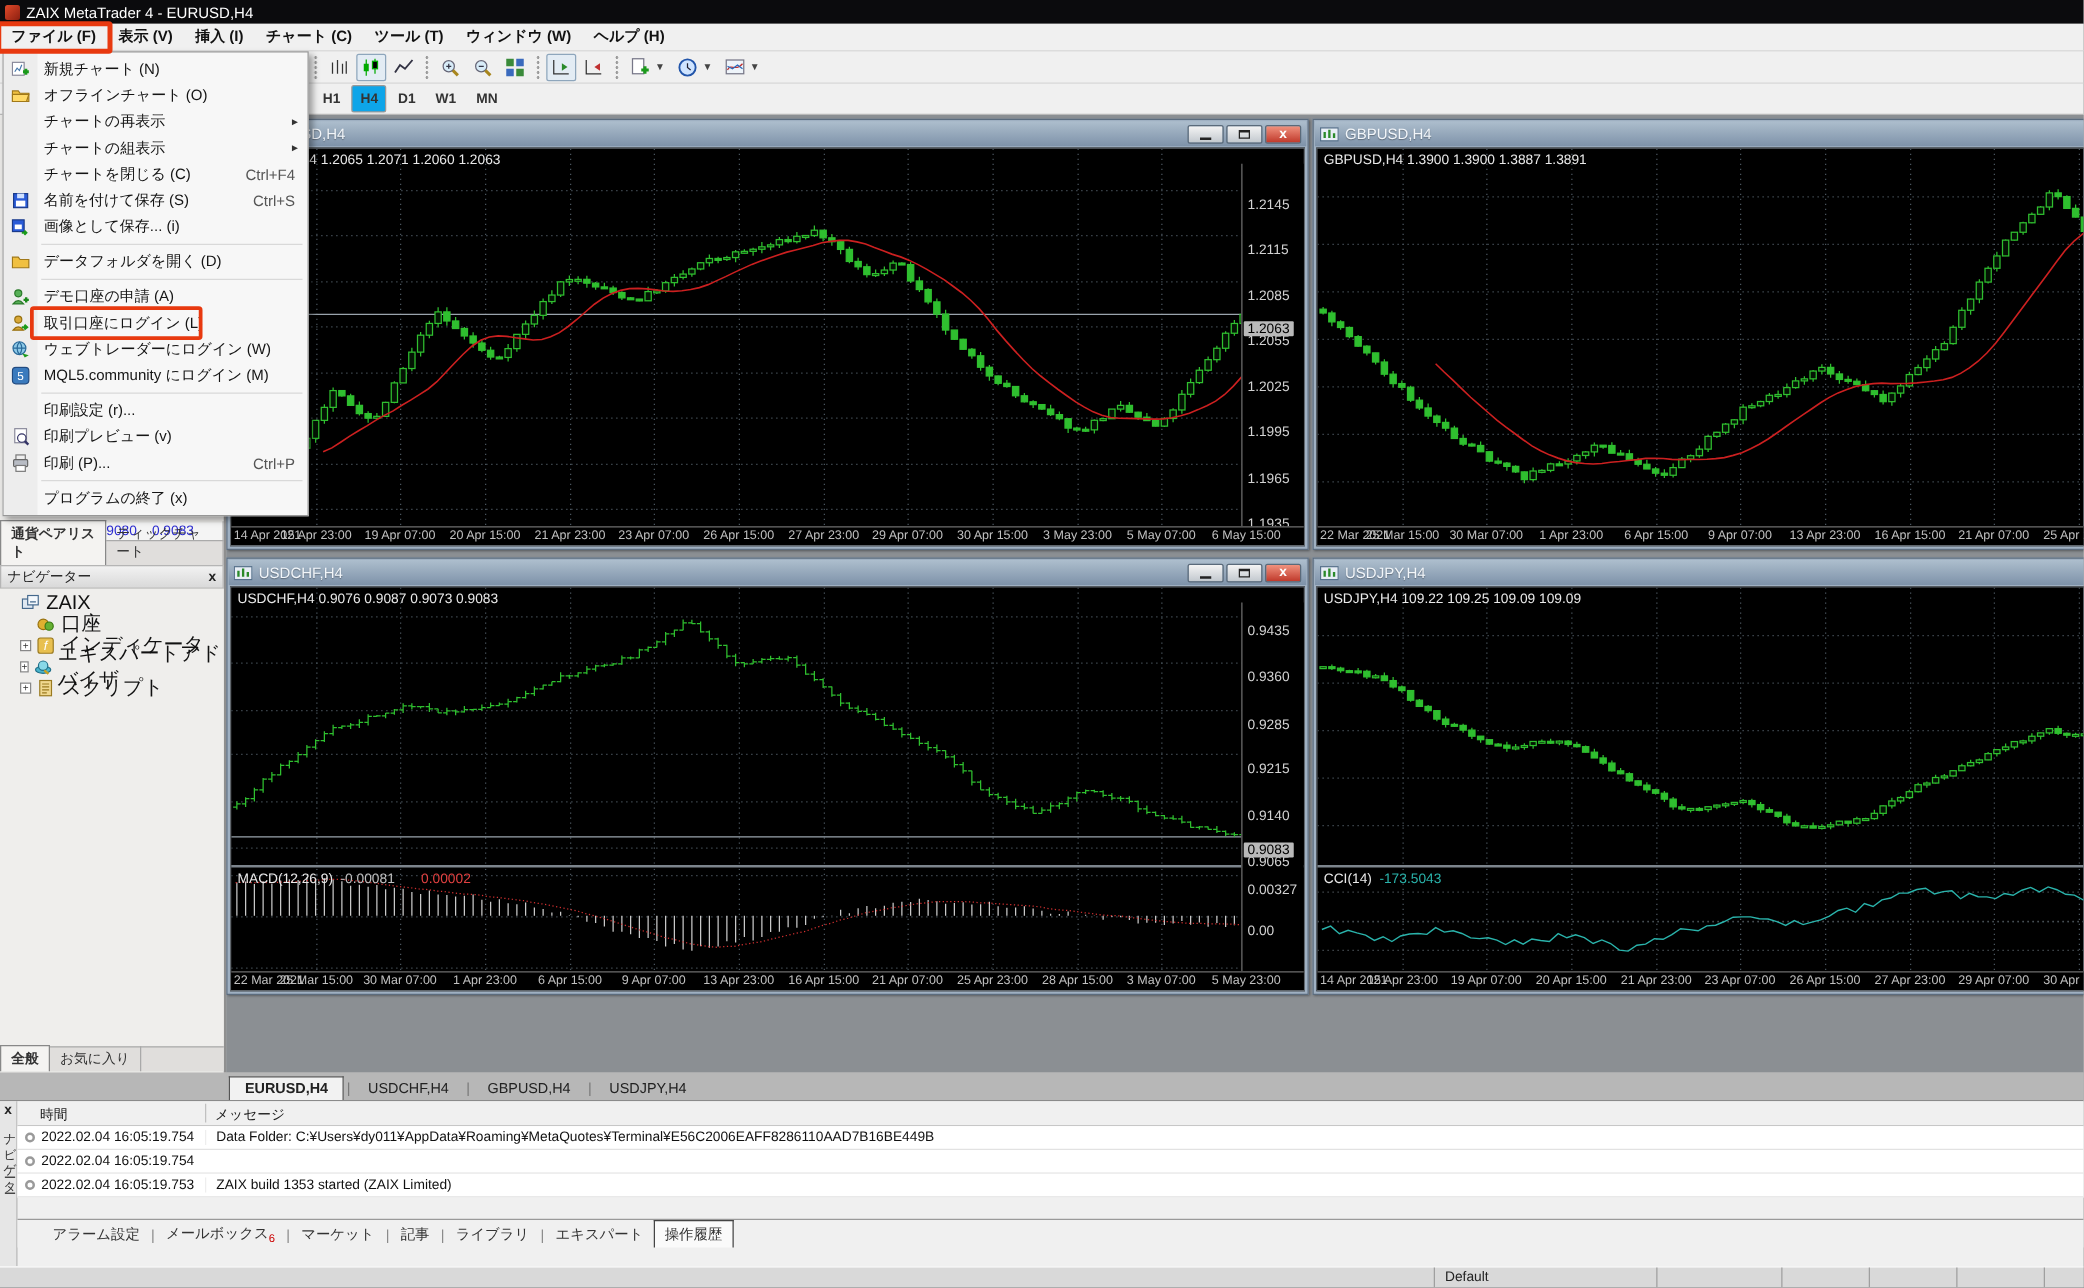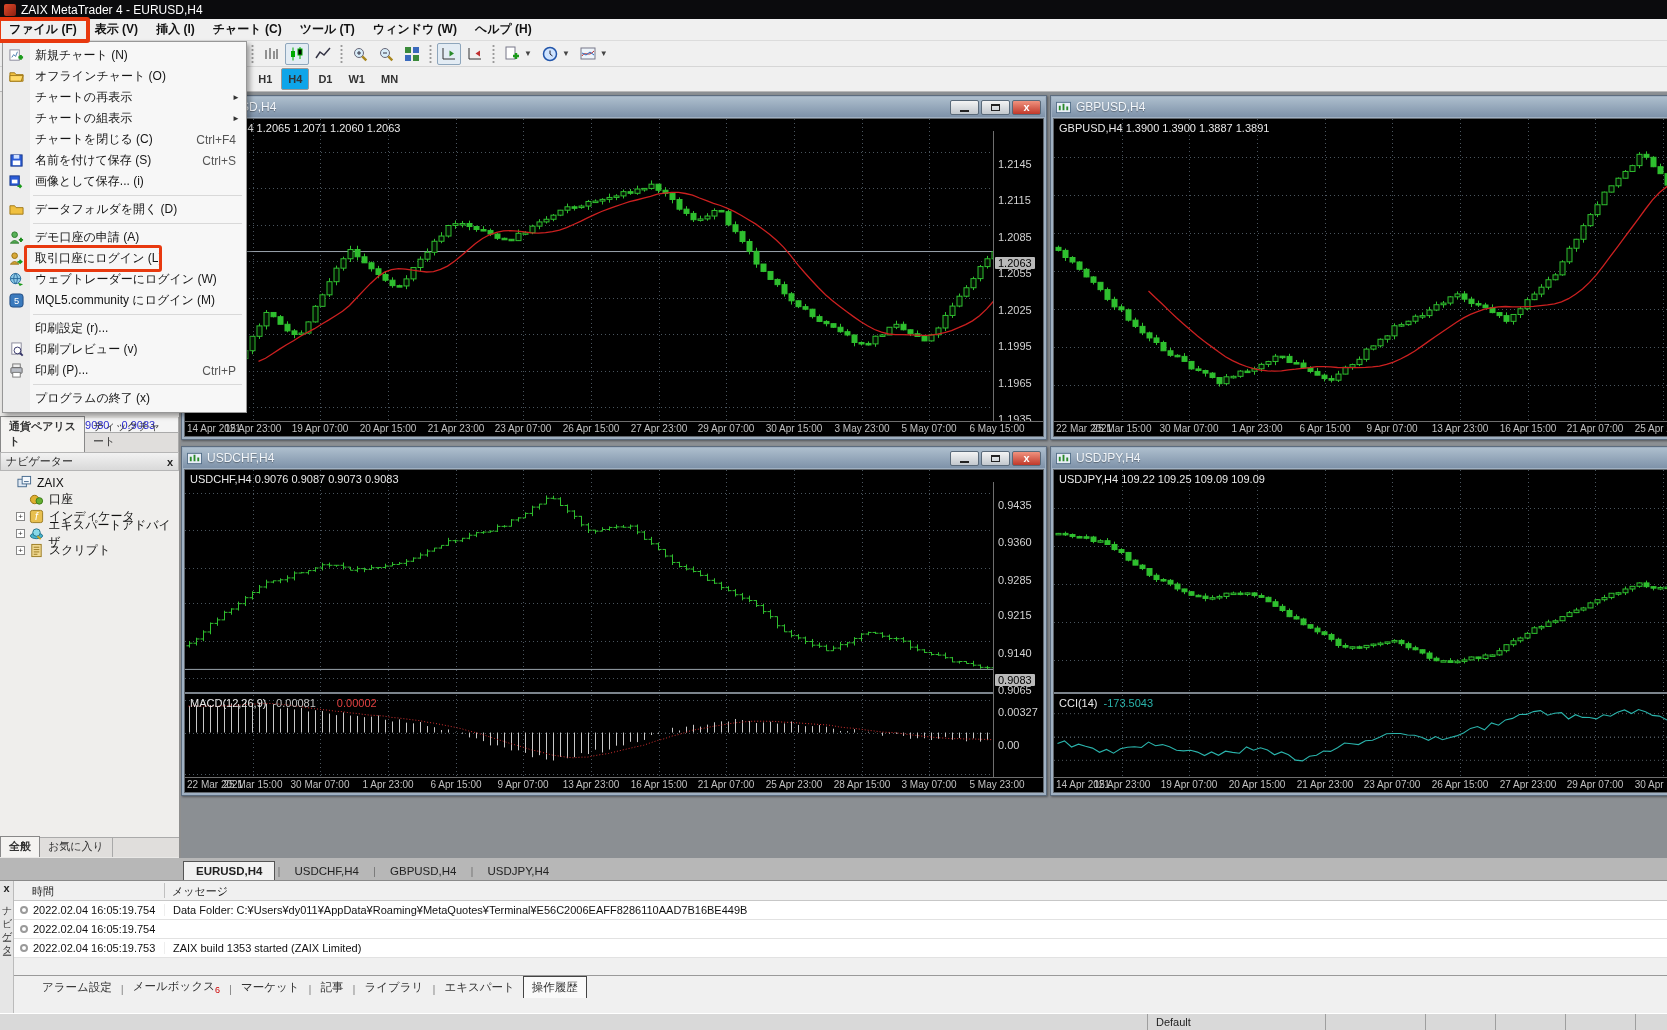--- a/index.html
+++ b/index.html
@@ -48,21 +48,21 @@
   .navtabs { top:745px; }
   .nav-header { position:absolute; left:0; top:360px; width:100%; height:19px; background:linear-gradient(#f2f2f2,#d9d9d9);
     border:1px solid #b5b5b5; display:flex; align-items:center; justify-content:space-between; padding:0 5px; font-size:11px; color:#222; }
   .closex { color:#222; font-size:11px; font-weight:bold; cursor:default; line-height:10px; }
   .nav-tree { position:absolute; left:0; top:379px; width:100%; bottom:21px; background:#efeeec; padding-top:3px; }
   .trow { display:flex; align-items:center; height:17px; gap:4px; }
   .texp { width:9px; height:9px; border:1px solid #888; background:#fff; font-size:8px; line-height:7px;
     text-align:center; color:#333; margin-left:2px; }
   .tspace { width:11px; }
   .tico { width:16px; height:16px; display:inline-block; }
-  .tlabel { color:#111; font-size:12px; }
+  .tlabel { color:#111; font-size:16px; }
 
   
   .mdi { position:absolute; left:181px; top:92px; width:1486px; height:766px; background:#8b8f93; overflow:hidden; }
   .cwin { position:absolute; background:#9fb0c2; border:1px solid #5c6c7e; box-shadow:1px 1px 2px rgba(0,0,0,.4); }
   .cwin .wtb { position:absolute; left:1px; right:1px; top:1px; height:20px;
     background:linear-gradient(#adbecd,#7e92a9); display:flex; align-items:center; gap:5px; padding:0 4px; }
   .cwin .wtitle { color:#f2f6fa; font-size:12px; text-shadow:0 1px 1px rgba(0,0,0,.35); flex:1; }
   .wbtns { display:flex; gap:2px; }
   .wbtn { width:29px; height:15px; border:1px solid #5a6a7a; border-radius:2px;
     background:linear-gradient(#f4f4f4,#c2c8ce); display:flex; align-items:center; justify-content:center;

